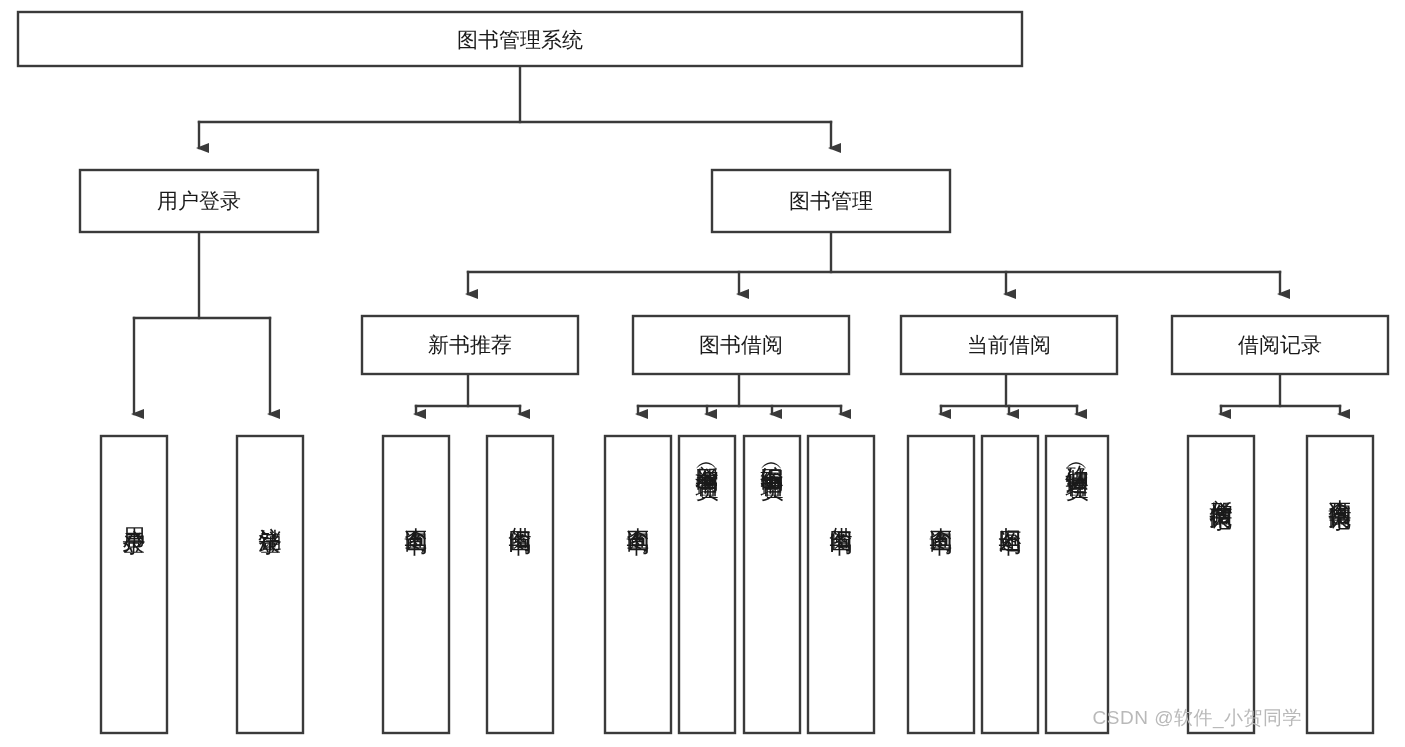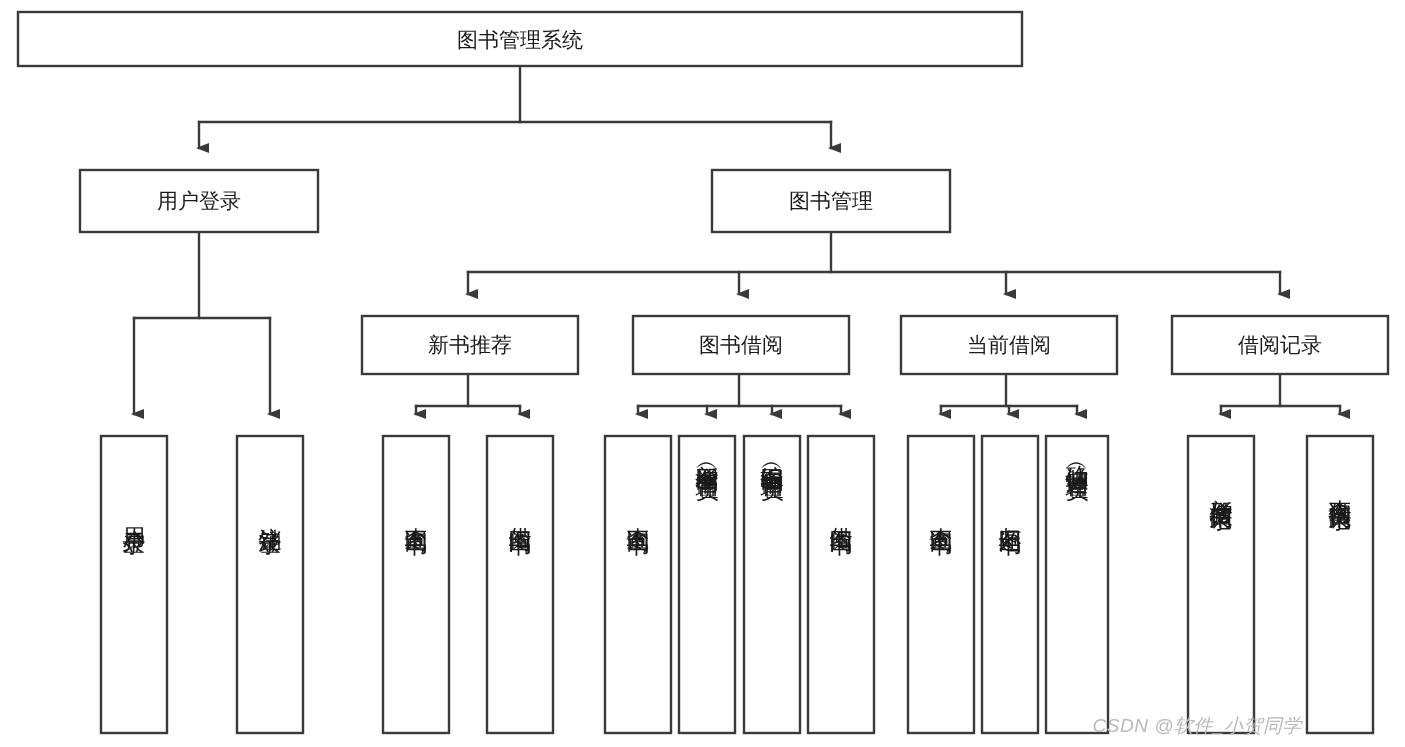--- a/index.html
+++ b/index.html
@@ -62,27 +62,26 @@
     font-family: "Liberation Sans", "DejaVu Sans", sans-serif;
     font-size: 23px;
     line-height: 1.18;
     color: #1a1a1a;
     letter-spacing: 2px;
     white-space: nowrap;
   }
   #watermark {
     position: absolute;
     right: 8px;
-    bottom: 8px;
+    bottom: 16px;
     font-family: "Liberation Sans", "DejaVu Sans", sans-serif;
     font-size: 19px;
     color: #b9b9b9;
     letter-spacing: 0.5px;
     white-space: nowrap;
-    font-style: italic;
   }
 </style>
 </head>
 <body>
 
 <div id="diagram-root">
 
   <svg id="tree-svg" viewBox="0 0 1405 747">
     <defs>
       <marker id="arrowDown" markerWidth="14" markerHeight="14" refX="5" refY="10" orient="auto" markerUnits="userSpaceOnUse">

